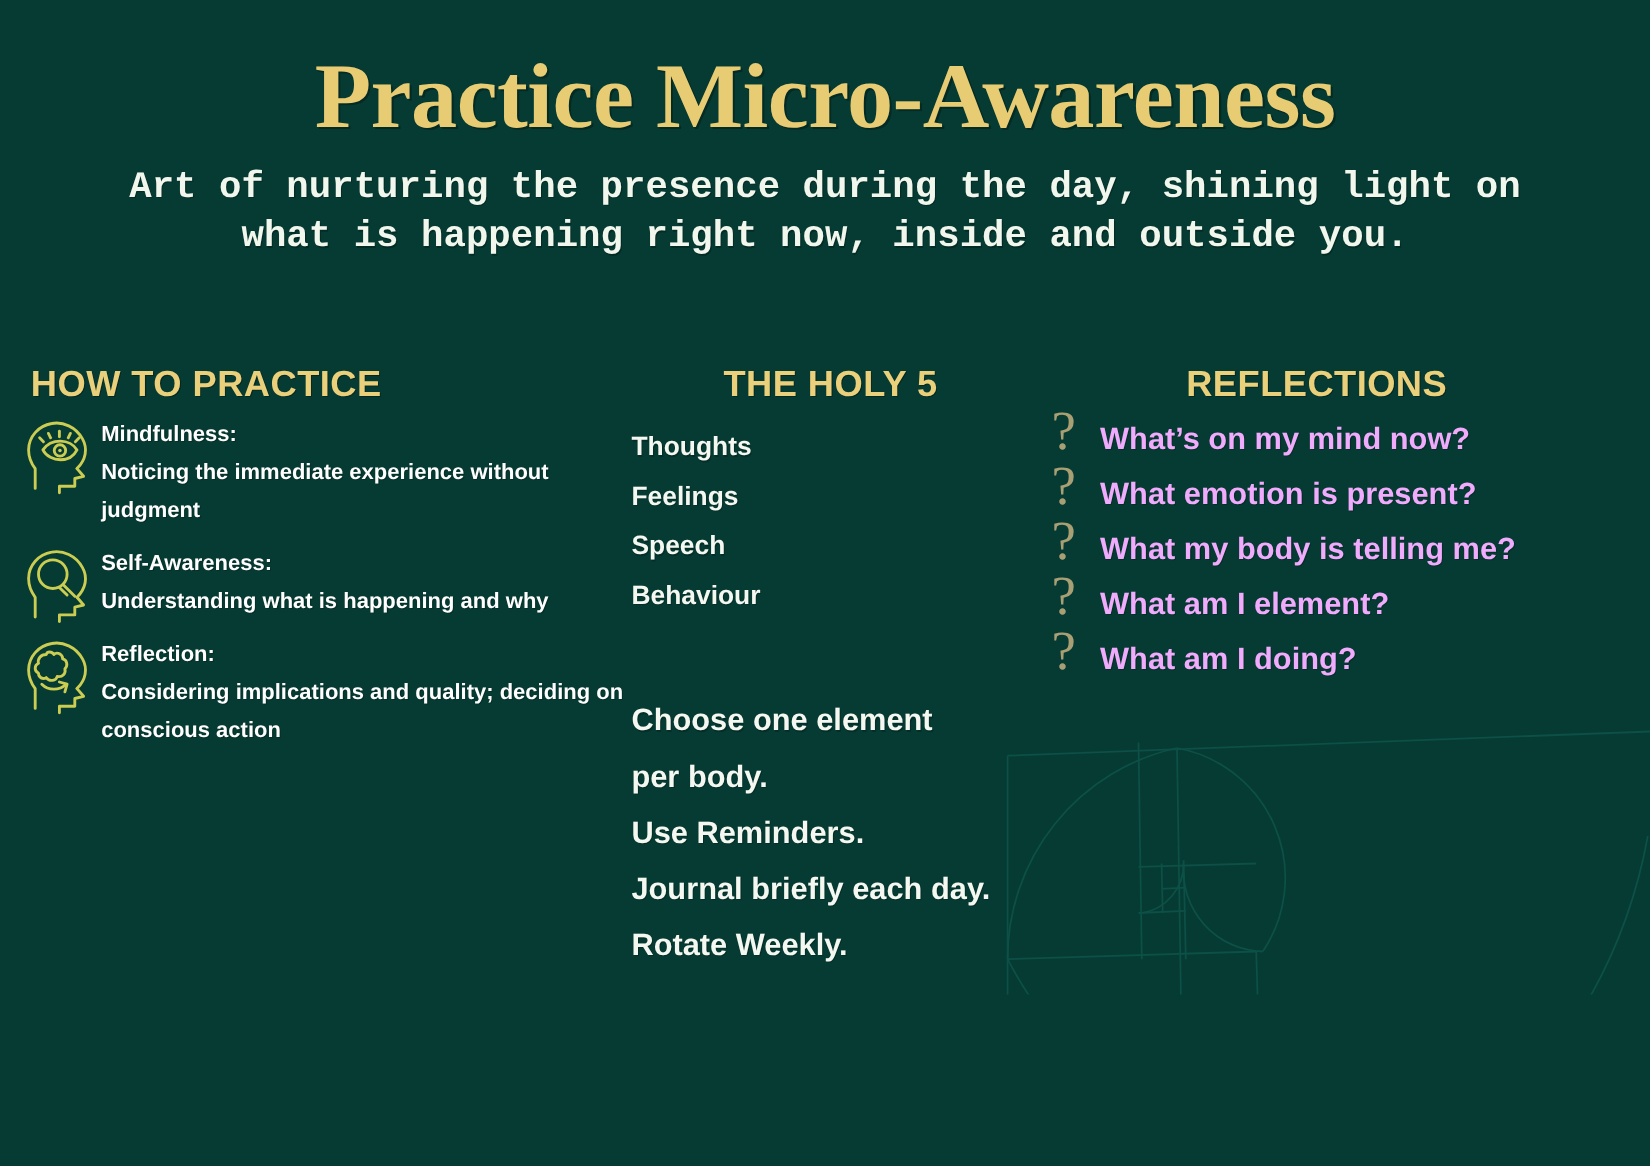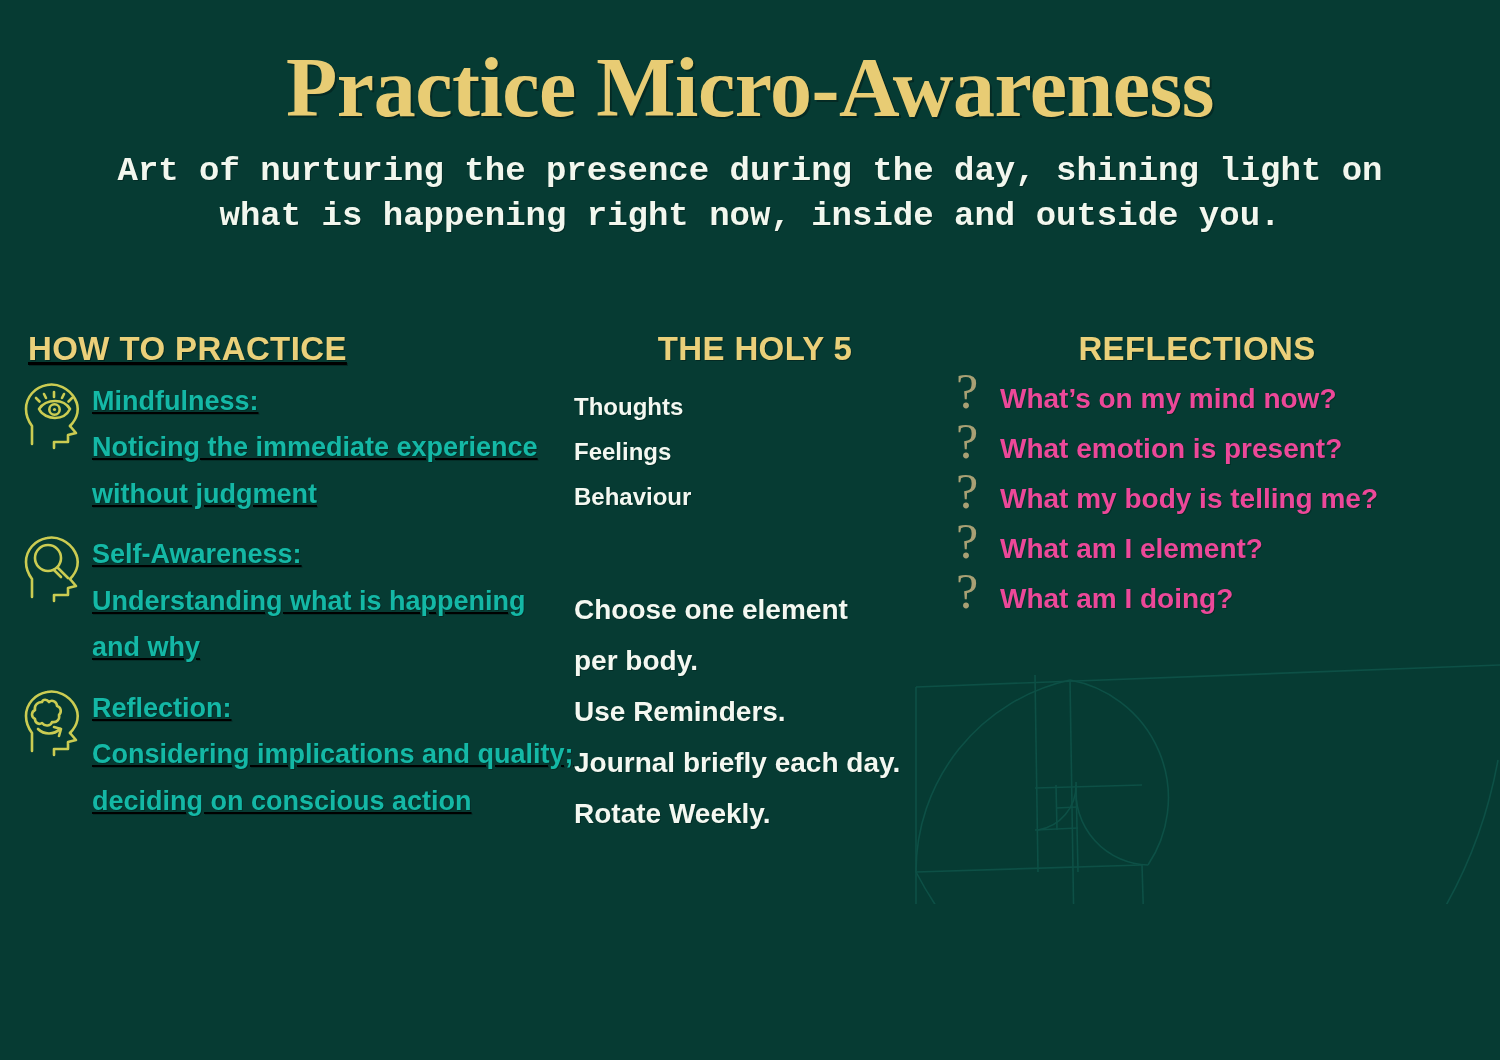--- a/index.html
+++ b/index.html
@@ -69,21 +69,21 @@
     position: absolute;
     left: 0;
     top: 330px;
     width: 1500px;
     height: 730px;
   }
   .column {
     position: absolute;
     top: 0;
   }
-  #col-how    { left: 14px;  width: 560px; text-decoration: underline; }
+  #col-how    { left: 14px;  width: 560px; }
   #col-holy   { left: 560px; width: 390px; }
   #col-reflect{ left: 950px; width: 540px; }
 
   .col-heading {
     margin: 0 0 10px 0;
     font-family: "Liberation Sans", sans-serif;
     font-weight: 700;
     font-size: 33px;
     letter-spacing: 0.4px;
     color: #ead07a;
@@ -103,23 +103,23 @@
   .practice-icon {
     position: absolute;
     left: 2px;
     top: 0px;
     width: 72px;
     height: 72px;
   }
   .practice-text {
     font-family: "Liberation Sans", sans-serif;
     font-weight: 700;
-    font-size: 27px;
+    font-size: 20px;
     line-height: 1.72;
-    color: #14b8a6;
+    color: #ffffff;
     text-shadow: 1px 1px 0 rgba(0,0,0,0.22);
   }
   .practice-term { display: block; }
   .practice-desc { display: block; }
 
   
   .holy-list {
     list-style: none;
     margin: 16px 0 0 0;
     padding: 0 0 0 14px;
@@ -169,21 +169,21 @@
     font-size: 50px;
     line-height: 1;
     color: #a8a074;
   }
   .reflect-text {
     display: block;
     font-family: "Liberation Sans", sans-serif;
     font-weight: 700;
     font-size: 28px;
     line-height: 1.5;
-    color: #ec4899;
+    color: #f0abfc;
     text-shadow: 1px 1px 0 rgba(0,0,0,0.22);
     white-space: nowrap;
   }
 </style>
 </head>
 <body>
 
 <div id="poster">
 
   <svg id="spiral-watermark" viewBox="0 0 620 420" preserveAspectRatio="none" aria-hidden="true">
@@ -276,20 +276,21 @@
         </div>
       </div>
     </section>
 
     <section id="col-holy" class="column">
       <h2 class="col-heading">THE HOLY 5</h2>
 
       <ul class="holy-list">
         <li>Thoughts</li>
         <li>Feelings</li>
+        <li>Speech</li>
         <li>Behaviour</li>
       </ul>
 
       <ul class="tips-list">
         <li>Choose one element</li>
         <li>per body.</li>
         <li>Use Reminders.</li>
         <li>Journal briefly each day.</li>
         <li>Rotate Weekly.</li>
       </ul>

